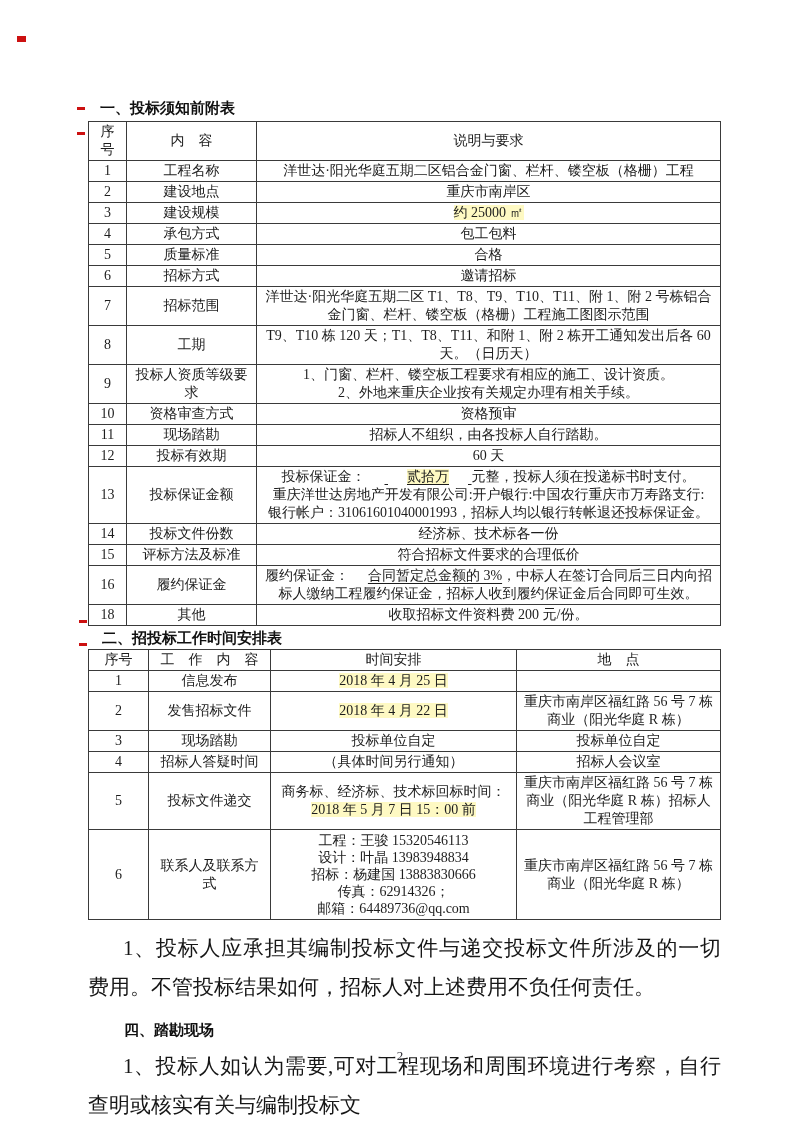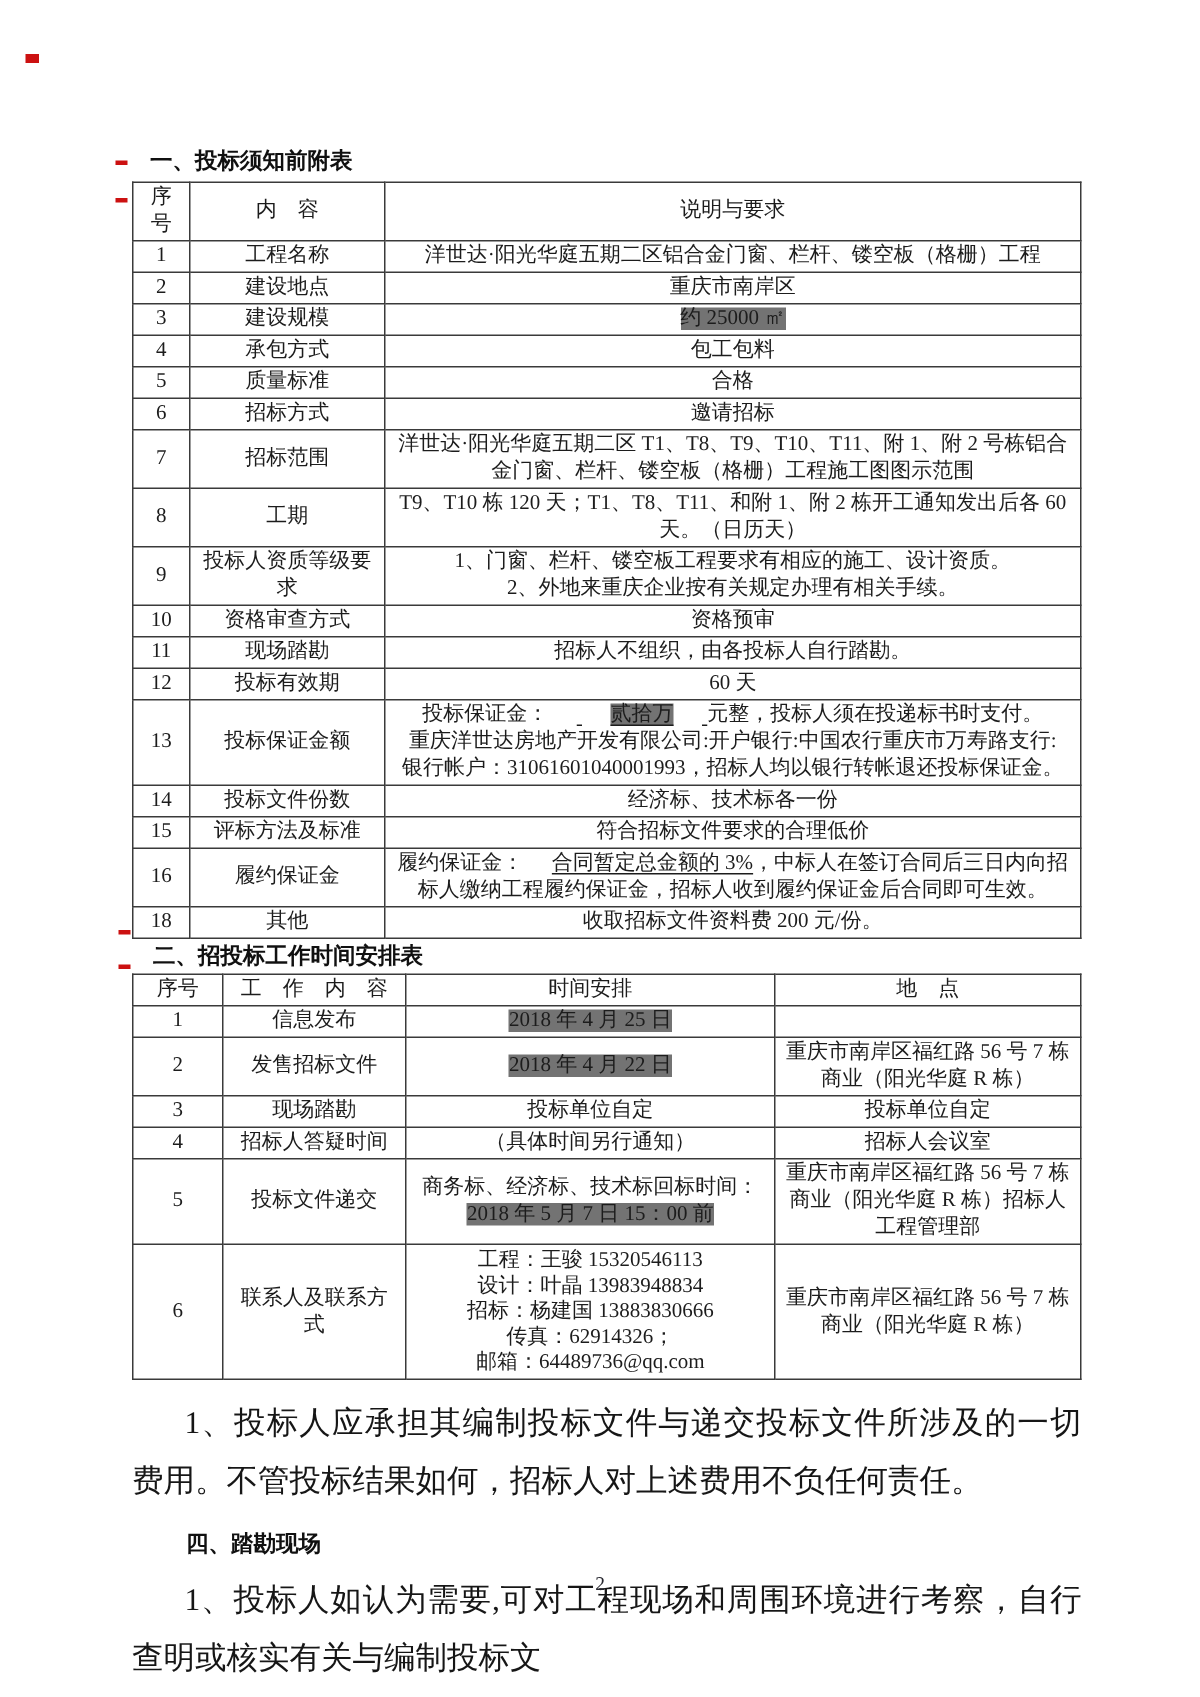--- a/index.html
+++ b/index.html
@@ -19,21 +19,21 @@
   table{border-collapse:collapse;width:100%;table-layout:fixed;}
   td,th{
     border:1px solid #3a3a3a;font-size:14px;line-height:18px;
     padding:1px 5px;vertical-align:middle;font-weight:400;color:#1c1c1c;
     overflow:hidden;
   }
   th{font-family:inherit;}
   .c{text-align:center;}
   .l{text-align:center;}
   .contact{line-height:17px;padding-top:2px;padding-bottom:2px;}
-  .hl{background:#737373;}
+  .hl{background:#fef9c3;}
   .u{text-decoration:underline;text-underline-offset:3px;margin-left:19px;}
   .para{
     font-size:21px;line-height:39px;text-align:justify;text-indent:35px;
     margin:9px 0 0 0;color:#161616;
   }
   .pageno{
     position:absolute;top:1048px;left:0;width:100%;text-align:center;
     font-size:13px;color:#26262e;
   }
   .rev{position:absolute;background:#cc1111;}

